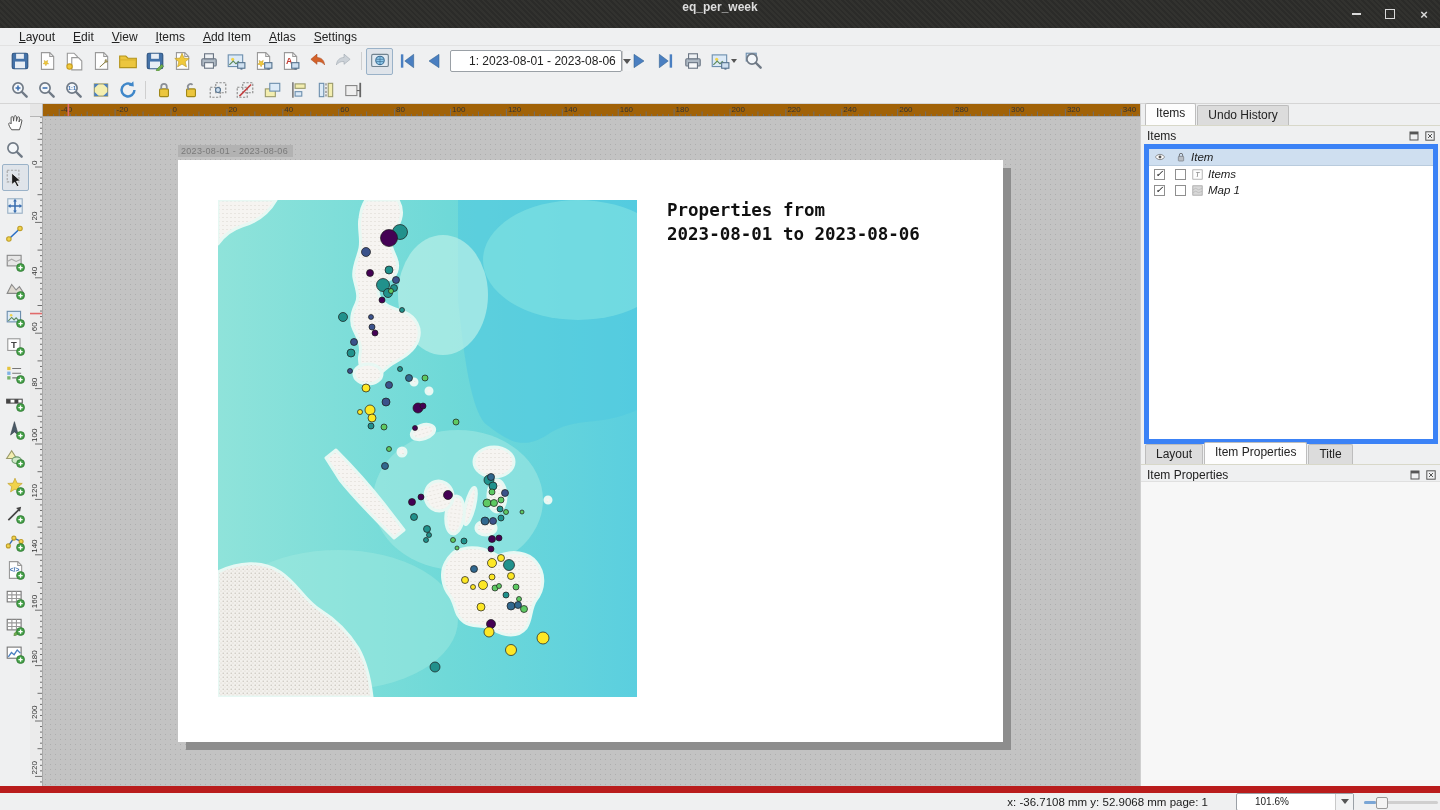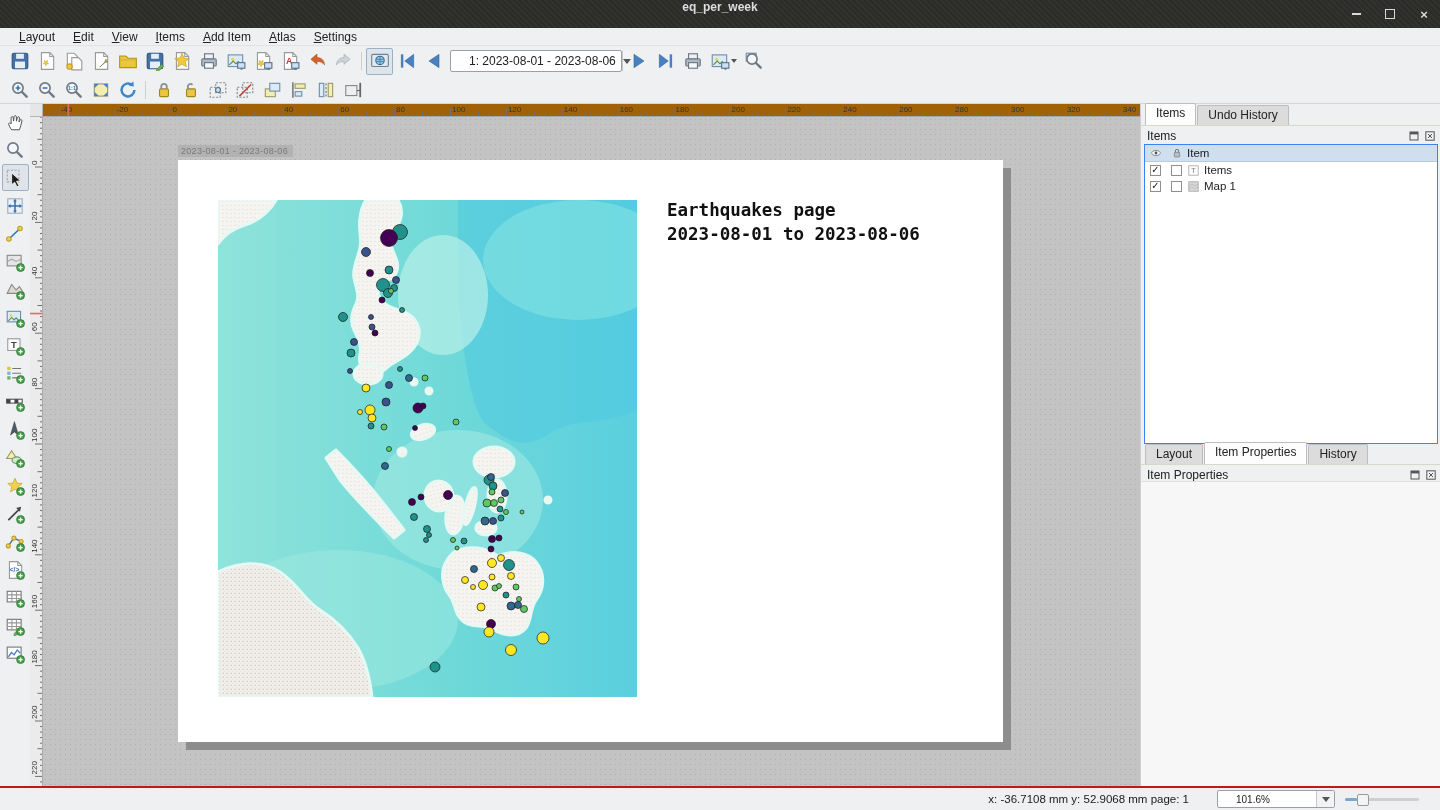--- a/index.html
+++ b/index.html
@@ -61,35 +61,35 @@
   
   #rightdock{position:absolute;left:1140px;top:104px;width:300px;height:682px;background:#eff0f1;border-left:1px solid #cfcfcf;box-sizing:border-box;}
   .tabbar{display:flex;align-items:flex-end;height:21px;padding-left:4px;gap:1px;}
   .tab{padding:2px 10px 2px 10px;font-size:12px;background:#dcdcdc;border:1px solid #bdbdbd;border-bottom:none;
     border-radius:2px 2px 0 0;cursor:pointer;height:15px;line-height:15px;}
   .tab.active{background:#fdfdfd;font-weight:normal;position:relative;top:0;height:17px;}
   .panel-header{height:17px;display:flex;align-items:center;padding:1px 4px 0 6px;font-size:12px;border-top:1px solid #d8d8c9;}
   .panel-header .ph-title{flex:1;}
   .ph-btn{width:12px;height:12px;margin-left:4px;display:flex;align-items:center;justify-content:center;cursor:pointer;}
   .ph-btn svg{width:10px;height:10px;}
-  #items-tree{position:absolute;left:3px;top:40px;width:294px;height:300px;background:#ffffff;border:1px solid #3b82f6;box-sizing:border-box;font-size:11.5px;}
+  #items-tree{position:absolute;left:3px;top:40px;width:294px;height:300px;background:#ffffff;border:5px solid #3b82f6;box-sizing:border-box;font-size:11.5px;font-style:italic;}
   .tree-hdr{display:flex;align-items:center;height:16px;background:#cfdff0;border-bottom:1px solid #b9cbdd;}
   .tree-row{display:flex;align-items:center;height:16px;background:#fff;}
   .tc-eye{width:21px;display:flex;justify-content:center;}
   .tc-lock{width:21px;display:flex;justify-content:center;}
   .tc-label{flex:1;display:flex;align-items:center;gap:4px;}
   .cb{width:11px;height:11px;border:1px solid #8f8f8f;background:#fff;font-size:10px;line-height:10px;
     display:flex;align-items:center;justify-content:center;box-sizing:border-box;cursor:pointer;}
   .type-ic{width:13px;height:13px;display:flex;align-items:center;justify-content:center;}
   #props-area{position:absolute;left:0;top:339px;width:300px;}
   #props-rest{position:absolute;left:0;top:377px;width:300px;height:305px;background:#f7f7f7;border-top:1px solid #e0e0e0;}
 
   
-  #statusbar{position:absolute;left:0;top:786px;width:1440px;height:24px;background:#eff0f1;border-top:2px solid #b91c1c;
-    display:flex;align-items:center;box-sizing:border-box;padding:0 21px;}
+  #statusbar{position:absolute;left:0;top:786px;width:1440px;height:24px;background:#eff0f1;border-top:7px solid #b91c1c;
+    display:flex;align-items:center;box-sizing:border-box;padding:0 2px;}
   #status-coords{margin-left:auto;font-size:11.5px;color:#1a1a1a;margin-right:28px;}
   #zoom-combo{width:118px;height:18px;}
   #zoom-combo .combo-text{flex:1;font-size:10px;}
   #zoom-slider{width:74px;height:14px;margin-left:10px;position:relative;cursor:pointer;}
   #zoom-slider .track{position:absolute;left:0;top:6px;width:74px;height:3px;background:#cfcfcf;border-radius:2px;}
   #zoom-slider .fill{position:absolute;left:0;top:6px;width:12px;height:3px;background:#7aa6d6;border-radius:2px;}
   #zoom-slider .handle{position:absolute;left:12px;top:2px;width:10px;height:10px;background:#f4f4f4;border:1px solid #9a9a9a;border-radius:2px;}
 
   text{font-family:"Liberation Sans",sans-serif;}
 </style>
@@ -1013,21 +1013,21 @@
               <circle cx="300" cy="405" r="3.5" fill="#31688e" stroke="#1a1a1a" stroke-width="0.7"></circle>
               <circle cx="306" cy="409" r="3.5" fill="#5ec962" stroke="#1a1a1a" stroke-width="0.7"></circle>
               <circle cx="273" cy="424" r="4.5" fill="#440154" stroke="#1a1a1a" stroke-width="0.7"></circle>
               <circle cx="271" cy="432" r="5" fill="#fde725" stroke="#1a1a1a" stroke-width="0.7"></circle>
               <circle cx="293" cy="450" r="5.5" fill="#fde725" stroke="#1a1a1a" stroke-width="0.7"></circle>
               <circle cx="325" cy="438" r="6" fill="#fde725" stroke="#1a1a1a" stroke-width="0.7"></circle>
               <circle cx="217" cy="467" r="5" fill="#21918c" stroke="#1a1a1a" stroke-width="0.7"></circle>
             </g>
         </svg>
       </div>
-      <div id="page-title"><span>Earthquakes page</span>
+      <div id="page-title"><span>Properties from</span>
 <span>2023-08-01 to 2023-08-06</span></div>
     </div>
   </div>
 
   <div id="rightdock">
     <div class="tabbar" id="top-tabs">
         <div class="tab active">Items</div>
         <div class="tab">Undo History</div>
       </div>
     <div class="panel-header">
@@ -1093,21 +1093,21 @@
               </svg>
             </span>
             <span>Map 1</span>
           </span>
         </div>
       </div>
     <div id="props-area">
       <div class="tabbar" id="bottom-tabs">
           <div class="tab">Layout</div>
           <div class="tab active">Item Properties</div>
-          <div class="tab">History</div>
+          <div class="tab">Title</div>
         </div>
       <div class="panel-header">
         <span class="ph-title">Item Properties</span>
         <span class="ph-btn">
             <svg viewBox="0 0 10 10">
               <rect x="1" y="1" width="8" height="8" fill="none" stroke="#555"></rect>
               <rect x="1" y="1" width="8" height="2.4" fill="#555"></rect>
             </svg>
           </span>
         <span class="ph-btn">

